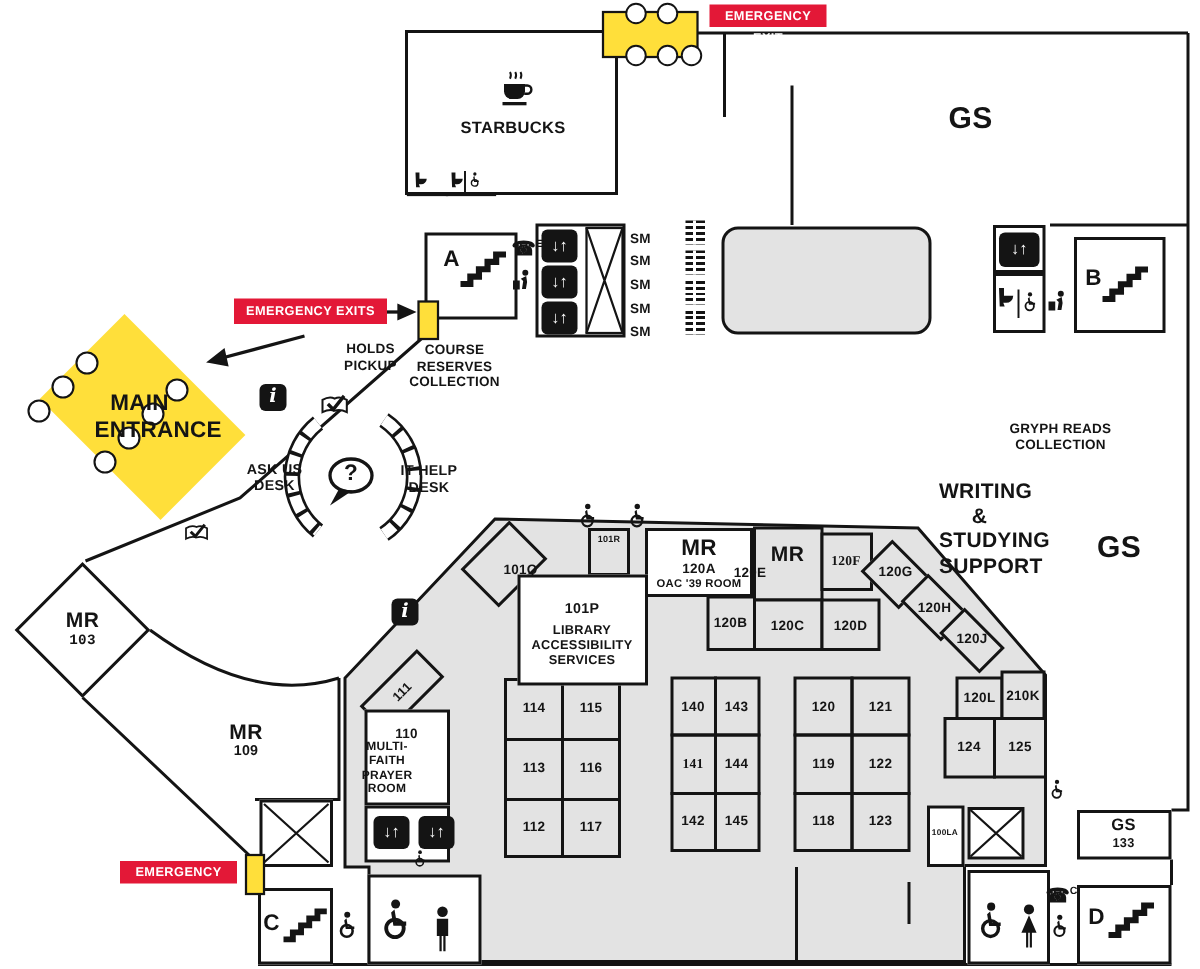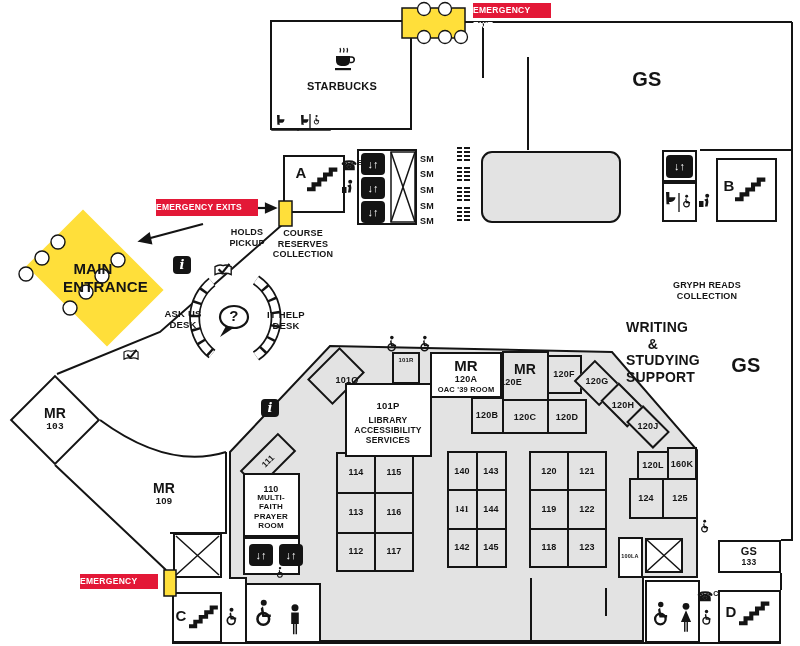--- a/index.html
+++ b/index.html
@@ -10,21 +10,21 @@
        transform:translate(-50%,-50%);line-height:1.18;letter-spacing:.2px;}
   .room{position:absolute;background:#fff;border:2px solid #141414;box-sizing:border-box;}
   .groom{position:absolute;background:#e3e3e3;border:2px solid #141414;box-sizing:border-box;}
   .yroom{position:absolute;background:#ffdf3a;border:2px solid #141414;box-sizing:border-box;}
   .elev{position:absolute;background:#141414;color:#fff;border-radius:4px;width:24px;height:22px;
         font-size:11px;font-weight:bold;text-align:center;line-height:22px;}
   .info{position:absolute;background:#141414;color:#fff;border-radius:4px;width:18px;height:18px;
         font-family:"DejaVu Serif",serif;font-style:italic;font-weight:bold;font-size:13px;
         text-align:center;line-height:17px;}
   .badge{position:absolute;background:#e31837;color:#fff;font-weight:bold;font-size:8.5px;
-         text-align:left;letter-spacing:.3px;}
+         text-align:center;letter-spacing:.3px;}
   .phone{position:absolute;font-size:13px;font-weight:bold;color:#141414;}
   .phone sup{font-size:7px;font-weight:bold;}
   .stack{position:absolute;width:13px;height:16px;
          background-image:linear-gradient(90deg,transparent 0 5px,#fff 5px 7px,transparent 7px),
                           repeating-linear-gradient(180deg,#141414 0 2px,transparent 2px 4px);}
 </style>
 </head>
 <body>
 
 <div id="stage">
@@ -270,35 +270,35 @@
   <div class="lbl" style="left:55px;top:413px;font-size:14px;">MR</div>
   <div class="lbl" style="left:55px;top:427px;font-size:9.5px;font-family:Liberation Mono, monospace;">103</div>
   <div class="lbl" style="left:164px;top:488px;font-size:14px;">MR</div>
   <div class="lbl" style="left:164px;top:501px;font-size:9.5px;">109</div>
   <div class="lbl" style="left:347px;top:380px;font-size:9px;">101Q</div>
   <div class="lbl" style="left:406px;top:361px;font-size:6px;">101R</div>
   <div class="lbl" style="left:388px;top:406px;font-size:9.5px;">101P</div>
   <div class="lbl" style="left:388px;top:430px;width:80px;font-size:8.5px;">LIBRARY ACCESSIBILITY SERVICES</div>
   <div class="lbl" style="left:268px;top:461px;font-size:8.5px;transform:translate(-50%,-50%) rotate(-45deg);">111</div>
   <div class="lbl" style="left:271px;top:489px;font-size:9px;">110</div>
-  <div class="lbl" style="left:271px;top:512px;width:36px;font-size:8px;">MULTI-FAITH PRAYER ROOM</div>
+  <div class="lbl" style="left:258px;top:512px;width:36px;font-size:8px;">MULTI-FAITH PRAYER ROOM</div>
   <div class="lbl" style="left:466px;top:366px;font-size:15px;">MR</div>
   <div class="lbl" style="left:466px;top:379px;font-size:9px;">120A</div>
   <div class="lbl" style="left:466px;top:390px;width:70px;font-size:7.5px;">OAC '39 ROOM</div>
   <div class="lbl" style="left:525px;top:369px;font-size:14px;">MR</div>
-  <div class="lbl" style="left:511px;top:382px;font-size:9px;">120E</div>
-  <div class="lbl" style="left:564px;top:374px;font-size:9px;">120F</div>
+  <div class="lbl" style="left:500px;top:382px;font-size:9px;">120E</div>
+  <div class="lbl" style="left:564px;top:374px;font-size:9px;font-family:Liberation Serif, serif;">120F</div>
   <div class="lbl" style="left:597px;top:381px;font-size:9px;">120G</div>
   <div class="lbl" style="left:623px;top:405px;font-size:9px;">120H</div>
   <div class="lbl" style="left:648px;top:426px;font-size:9px;text-align:center;">120J</div>
   <div class="lbl" style="left:487px;top:415px;font-size:9px;">120B</div>
   <div class="lbl" style="left:525px;top:417px;font-size:9px;">120C</div>
   <div class="lbl" style="left:567px;top:417px;font-size:9px;">120D</div>
   <div class="lbl" style="left:653px;top:465px;font-size:9px;">120L</div>
-  <div class="lbl" style="left:682px;top:464px;font-size:9px;">160K</div>
+  <div class="lbl" style="left:682px;top:464px;font-size:9px;">210K</div>
   <div class="lbl" style="left:646px;top:498px;font-size:9px;">124</div>
   <div class="lbl" style="left:680px;top:498px;font-size:9px;">125</div>
   <div class="lbl" style="left:630px;top:556px;font-size:5.5px;">100LA</div>
   <div class="lbl" style="left:749px;top:551px;font-size:11px;">GS</div>
   <div class="lbl" style="left:749px;top:562px;font-size:8.5px;">133</div>
 
   <div class="lbl" style="left:356px;top:472px;font-size:9px;">114</div>
   <div class="lbl" style="left:394px;top:472px;font-size:9px;">115</div>
   <div class="lbl" style="left:356px;top:512px;font-size:9px;">113</div>
   <div class="lbl" style="left:394px;top:512px;font-size:9px;">116</div>

